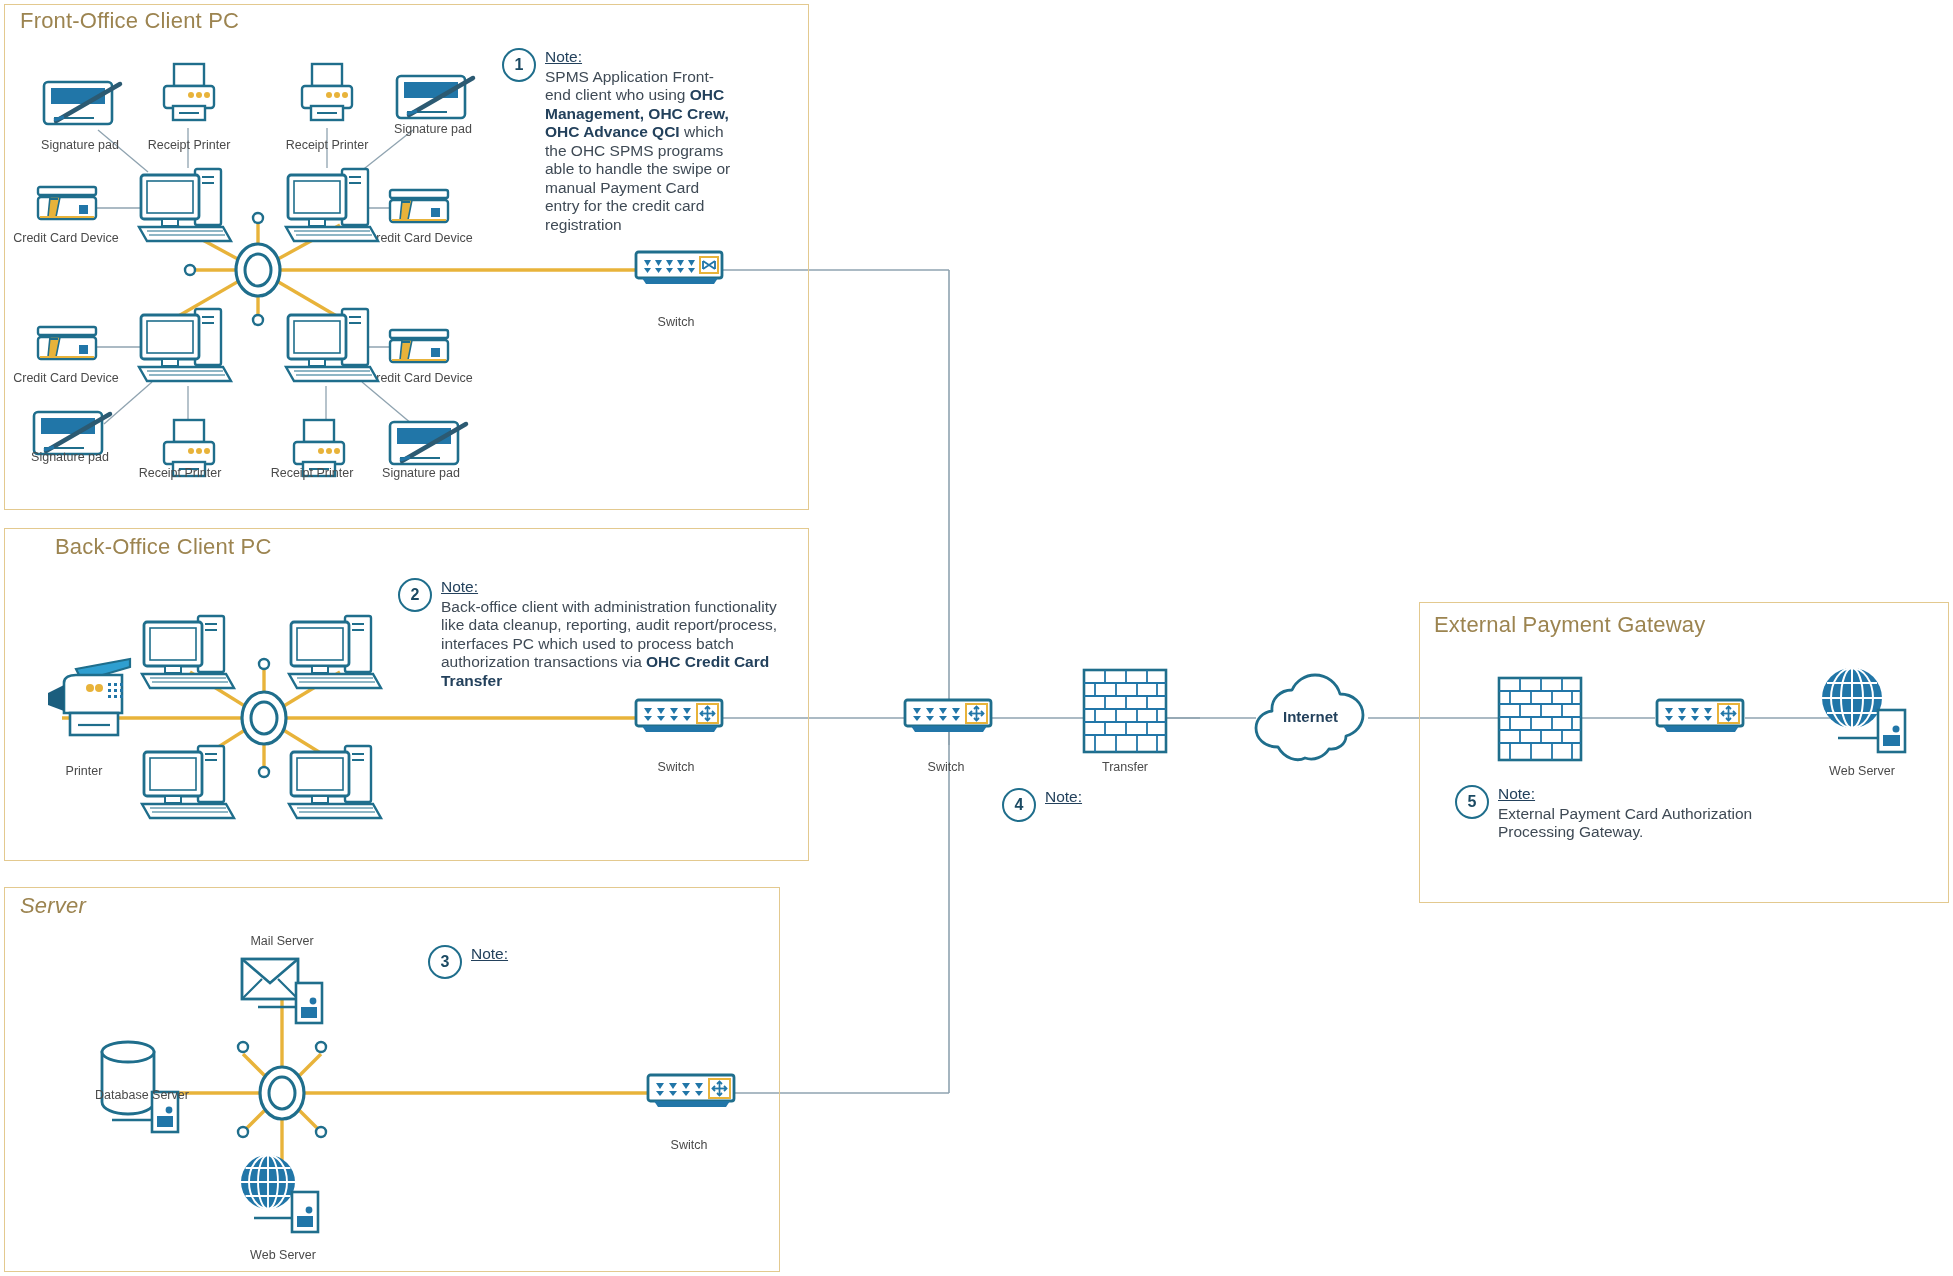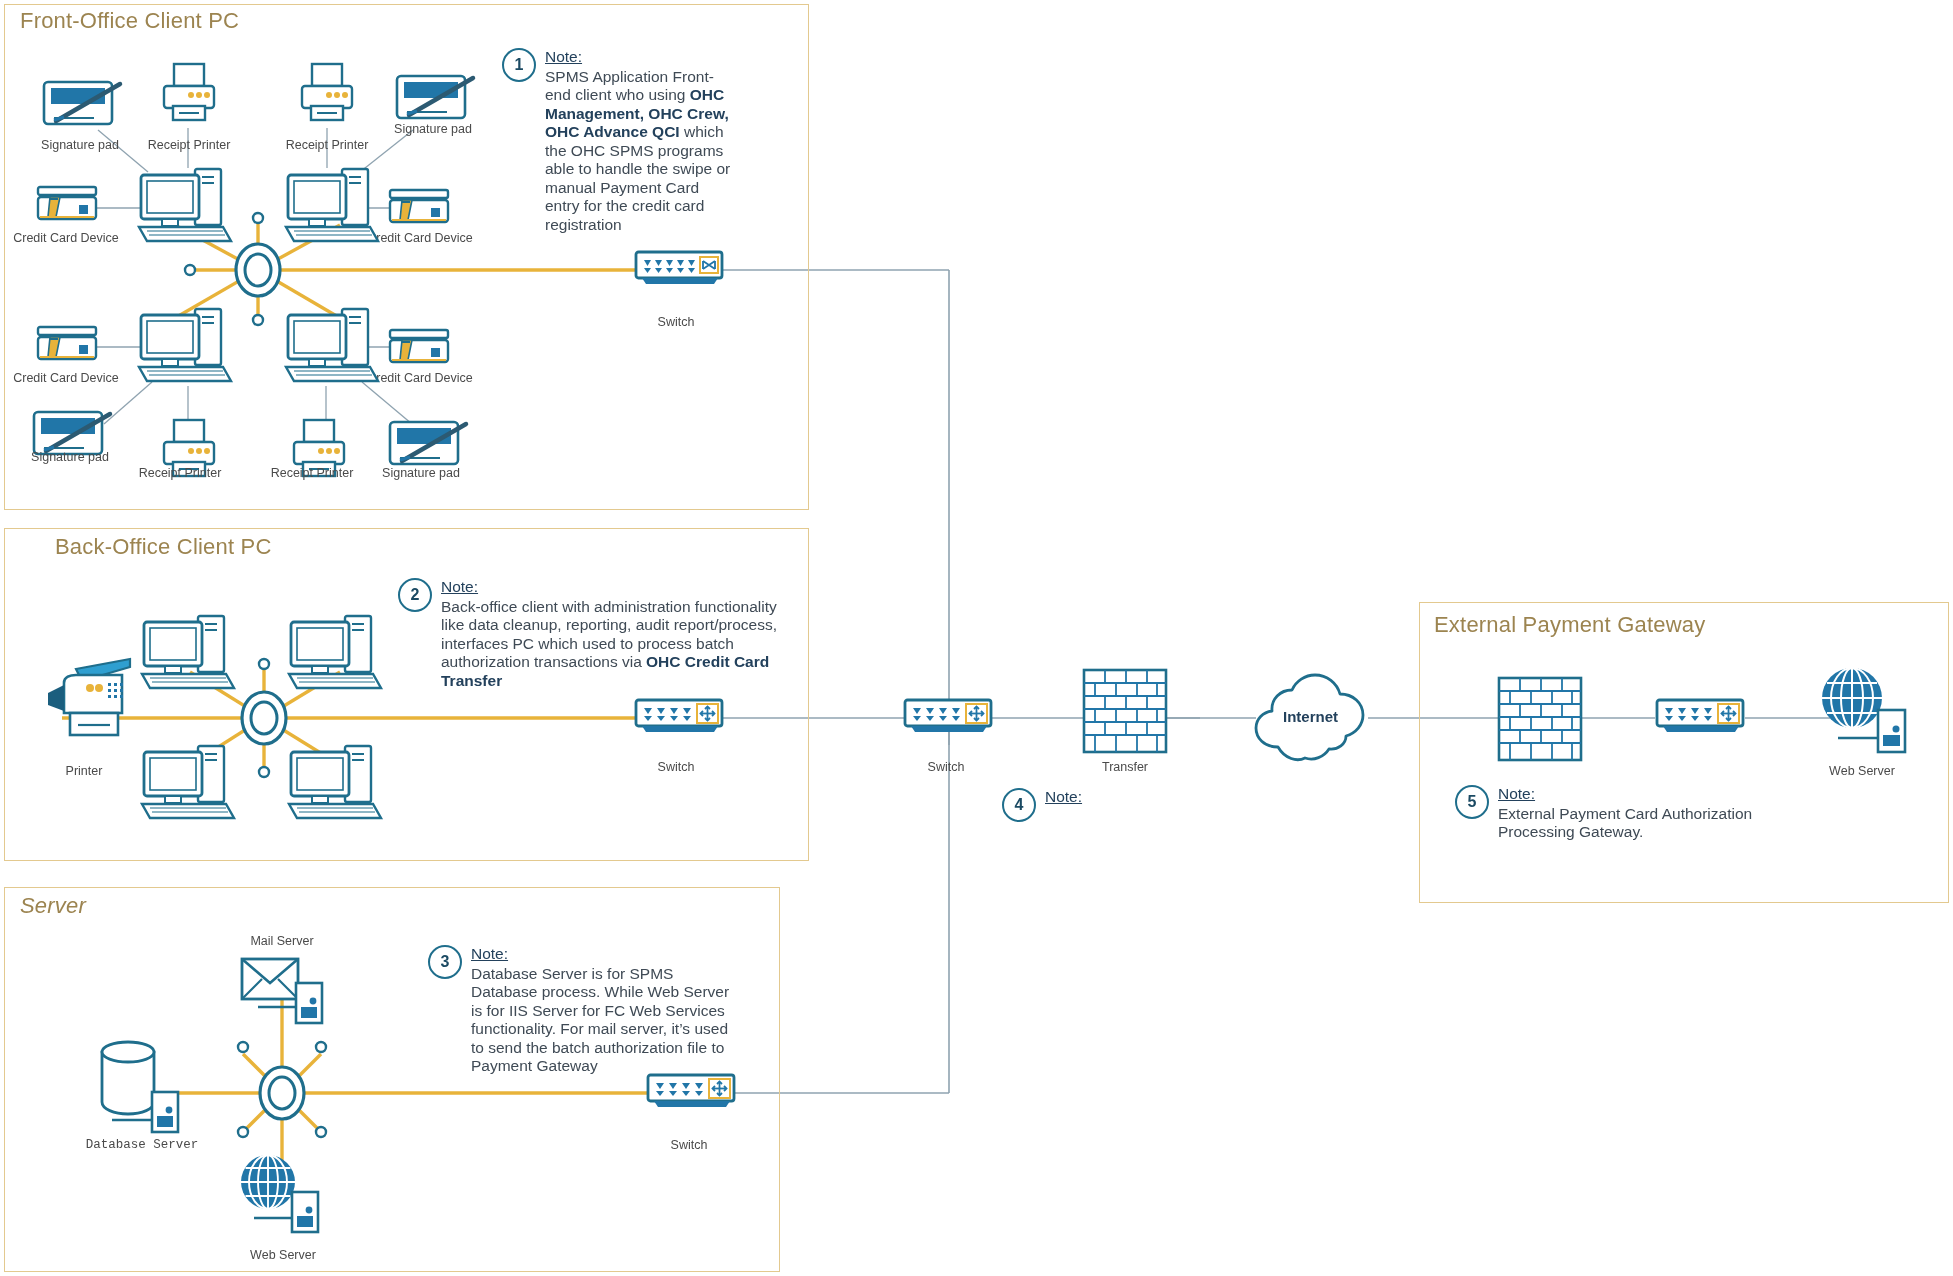--- a/index.html
+++ b/index.html
@@ -541,21 +541,21 @@
   <div class="icon" style="left:98px;top:1040px;">
     <svg width="90" height="92" viewBox="0 0 90 92">
       <path d="M4 12 L4 62 C4 69 16 74 30 74 C44 74 56 69 56 62 L56 12 Z" fill="#fff" stroke="#1f6e8c" stroke-width="2.8"></path>
       <ellipse cx="30" cy="12" rx="26" ry="10" fill="#fff" stroke="#1f6e8c" stroke-width="2.8"></ellipse>
       <line x1="14" y1="80" x2="54" y2="80" stroke="#1f6e8c" stroke-width="2.6"></line>
       <rect x="54" y="52" width="26" height="40" fill="#fff" stroke="#1f6e8c" stroke-width="2.6"></rect>
       <circle cx="71" cy="70" r="3.4" fill="#2176a8"></circle>
       <rect x="59" y="76" width="16" height="11" fill="#2176a8"></rect>
     </svg>
   </div>
-  <div class="lbl c" style="left:142px;top:1138px;font-family:Liberation Mono, monospace;">Database Server</div>
+  <div class="lbl c" style="left:142px;top:1088px;">Database Server</div>
 
   <div class="icon" style="left:238px;top:1152px;">
     <svg width="90" height="86" viewBox="0 0 90 86">
       <circle cx="30" cy="30" r="27" fill="#2176a8"></circle>
       <g stroke="#ffffff" stroke-width="1.9" fill="none">
         <ellipse cx="30" cy="30" rx="10" ry="27"></ellipse>
         <ellipse cx="30" cy="30" rx="19" ry="27"></ellipse>
         <line x1="3" y1="30" x2="57" y2="30"></line>
         <path d="M7.5 16 H52.5"></path>
           <path d="M7.5 44 H52.5"></path>
@@ -620,21 +620,20 @@
       </g>
       <path d="M8 28 L84 28 L80 34 L12 34 Z" fill="#2176a8"></path>
     </svg>
   </div>
   <div class="lbl c" style="left:689px;top:1138px;">Switch</div>
 
   <div class="note" style="left:428px;top:945px;width:310px;">
     <div class="note-badge">3</div>
     <div class="note-body">
       <span class="note-head">Note:</span>
-      <span>Database Server is for SPMS Database process. While Web Server is for IIS Server for FC Web Services functionality. For mail server, it’s used to send the batch authorization file to Payment Gateway</span>
     </div>
   </div>
 
   <div class="icon" style="left:903px;top:698px;">
     <svg width="92" height="40" viewBox="0 0 92 40">
       <rect x="2" y="2" width="86" height="26" rx="2.5" fill="#fff" stroke="#1f6e8c" stroke-width="2.8"></rect>
       <g fill="#2176a8">
         <path d="M10 10 h8 l-4 6 z"></path>
           <path d="M23 10 h8 l-4 6 z"></path>
           <path d="M36 10 h8 l-4 6 z"></path>

